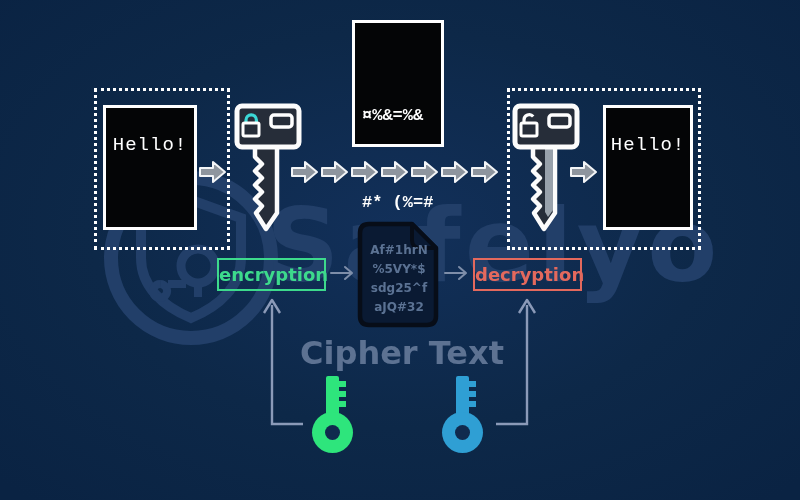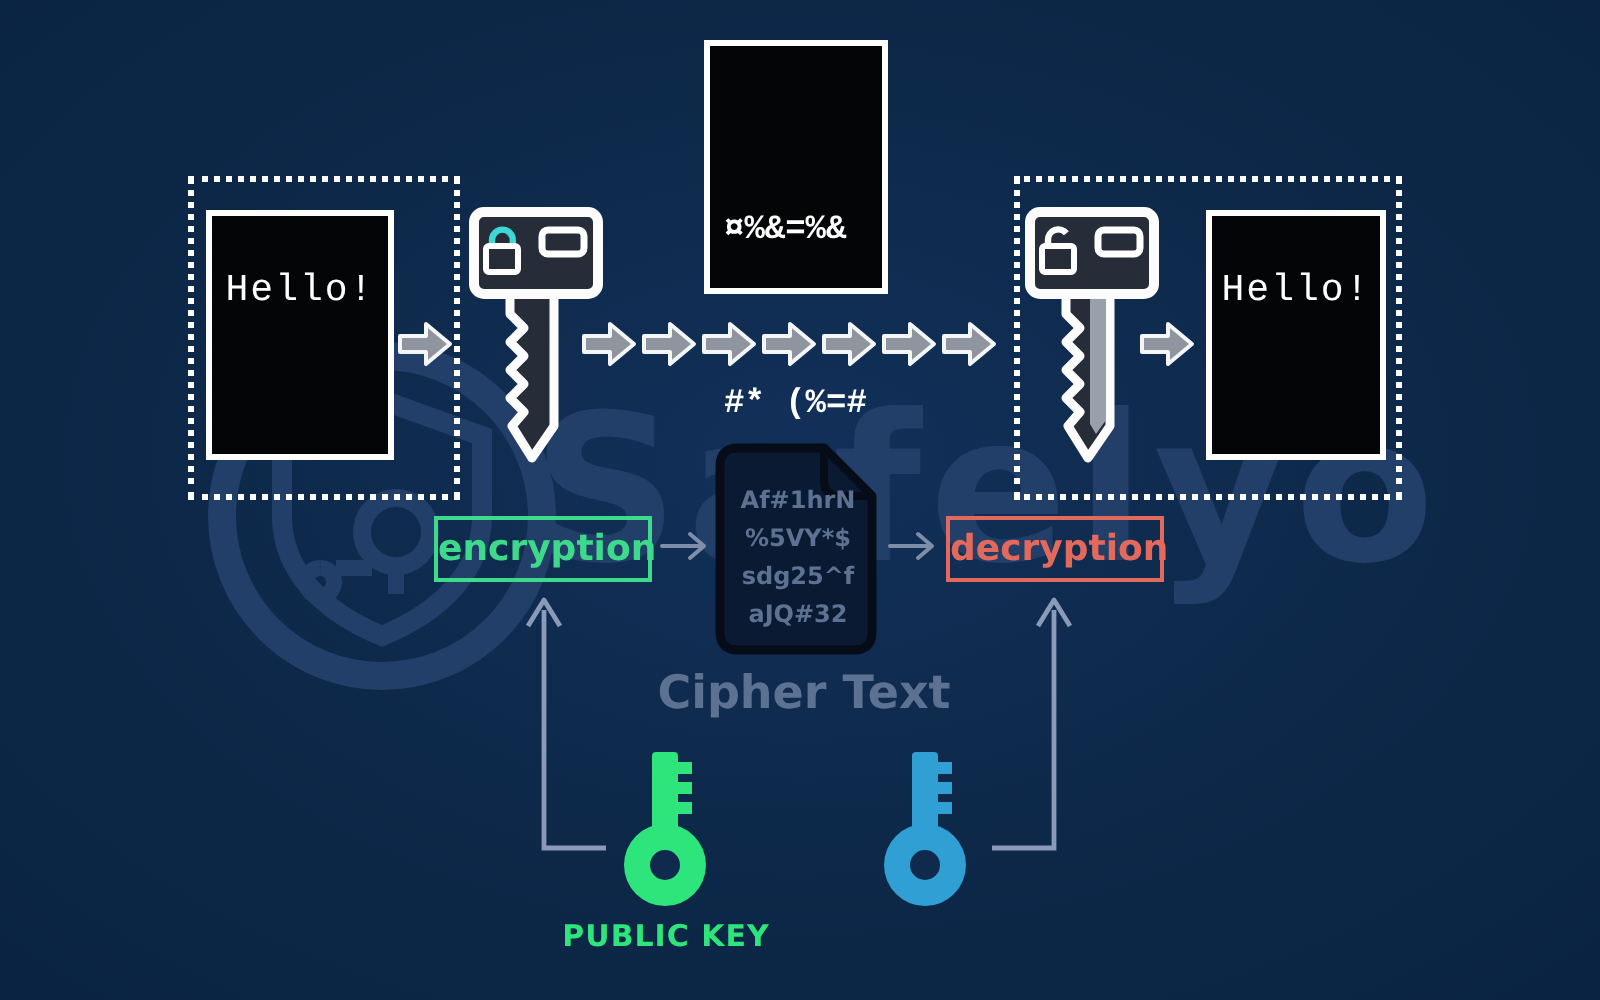--- a/index.html
+++ b/index.html
@@ -46,22 +46,22 @@
   .badge-dec{left:473px;top:258px;width:105px;border:2px solid #e4695d;color:#e4695d;}
 
   
   .doc{left:357px;top:221px;width:84px;height:108px;}
   .doc-lines{
     left:357px;top:241px;width:84px;text-align:center;
     color:#5b7293;font-family:"DejaVu Sans", sans-serif;font-weight:bold;
     font-size:12px;line-height:19px;
   }
   .caption{
-    left:300px;top:334px;width:204px;text-align:center;color:#5d7292;
-    font-family:"DejaVu Sans", sans-serif;font-weight:bold;font-size:23px;
+    left:300px;top:334px;width:204px;text-align:right;color:#5d7292;
+    font-family:"DejaVu Sans", sans-serif;font-weight:bold;font-size:32px;
   }
 
   
   .key-label{
     top:459px;width:130px;text-align:center;font-weight:bold;font-size:15px;
     letter-spacing:0.5px;font-family:"DejaVu Sans", sans-serif;
   }
   .label-public{left:268px;color:#2ee57c;}
   .label-secret{left:398px;color:#3fa4d5;}
 </style>
@@ -181,15 +181,14 @@
     <g fill="#2f9fd4">
       <rect x="15" y="2" width="13" height="48" rx="2"></rect>
       <rect x="26" y="7" width="9" height="6"></rect>
       <rect x="26" y="17" width="9" height="6"></rect>
       <rect x="26" y="27" width="9" height="6"></rect>
       <circle cx="21.5" cy="58.5" r="20.5"></circle>
     </g>
     <circle cx="21.5" cy="58.5" r="7.5" fill="#102a4e"></circle>
   </svg>
 
-  <div class="abs key-label label-public">PUBLIC KEY</div>
 
 </div>
 
 </body></html>

